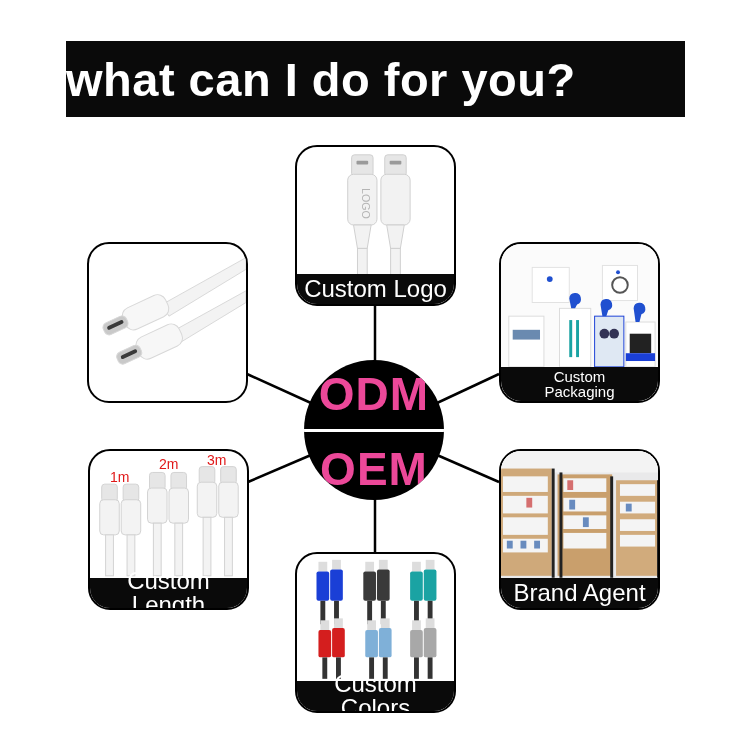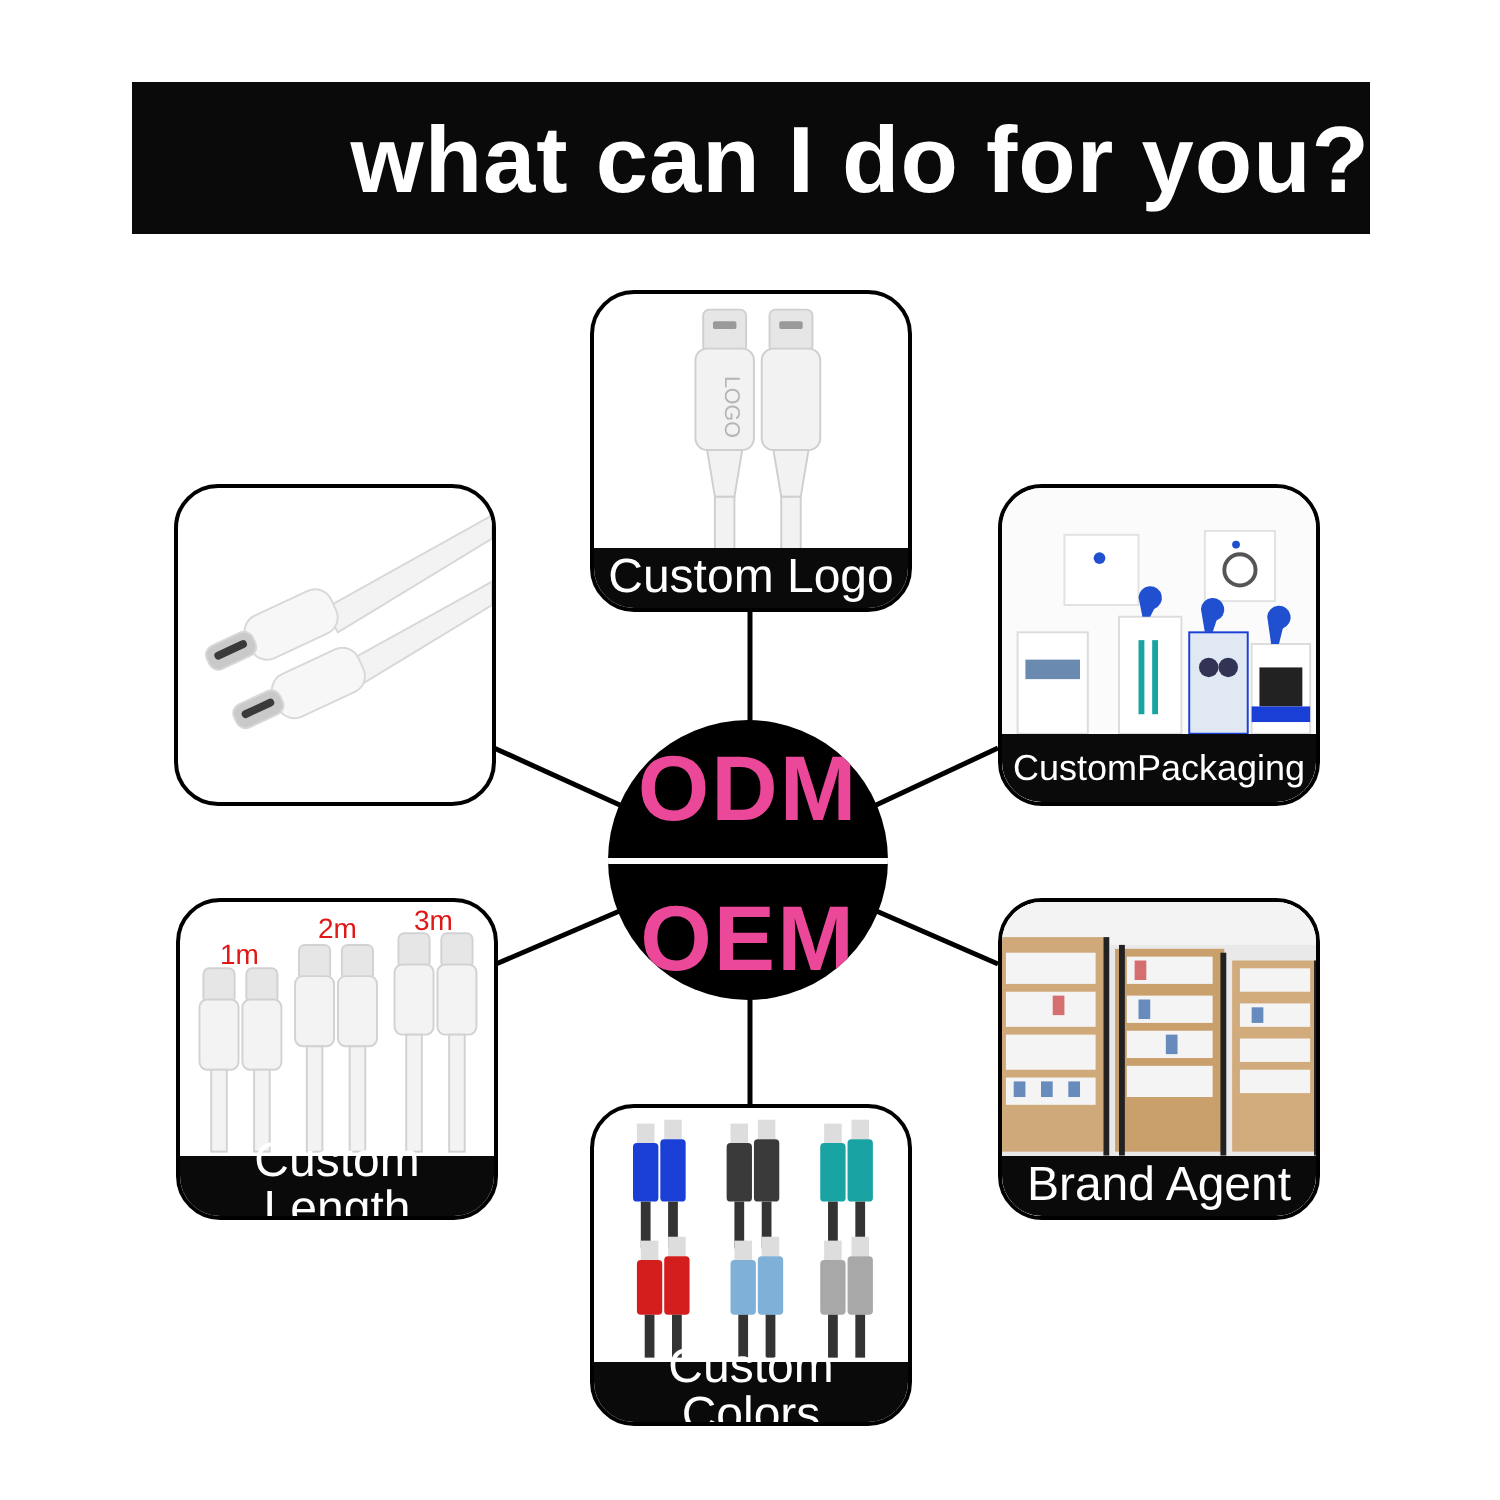--- a/index.html
+++ b/index.html
@@ -1,21 +1,21 @@
 <!DOCTYPE html>
 <html><head>
   <meta charset="utf-8">
   <style>
     * { box-sizing: border-box; margin: 0; padding: 0; }
     html, body { width: 750px; height: 750px; background: #ffffff; overflow: hidden; }
     body { position: relative; font-family: "Liberation Sans", "DejaVu Sans", sans-serif; }
 
     .banner {
       position: absolute; left: 66px; top: 41px; width: 619px; height: 76px;
-      background: #0a0a0a; display: flex; align-items: center; justify-content: flex-end;
+      background: #0a0a0a; display: flex; align-items: center; justify-content: flex-start;
     }
     .banner-title {
       color: #ffffff; font-weight: 700; font-size: 47px; letter-spacing: 0.5px;
       font-family: "Liberation Sans", "DejaVu Sans", sans-serif;
     }
 
     svg.connectors { position: absolute; left: 0; top: 0; width: 750px; height: 750px; }
 
     .hub {
       position: absolute; left: 304px; top: 360px; width: 140px; height: 140px;
@@ -34,21 +34,21 @@
       position: absolute; width: 161px; height: 161px;
       border: 2.5px solid #000; border-radius: 22px; overflow: hidden; background: #fff;
     }
     .panel-img { position: absolute; left: 0; top: 0; width: 100%; height: 100%; }
     .panel-label {
       position: absolute; left: 0; bottom: 0; width: 100%; height: 30px;
       background: #0a0a0a; color: #fff; font-size: 24px;
       display: flex; align-items: center; justify-content: center; text-align: center;
       line-height: 1;
     }
-    .panel-label.two-line { height: 34px; font-size: 18px; flex-direction: row; line-height: 15px; }
+    .panel-label.two-line { height: 34px; font-size: 15px; flex-direction: column; line-height: 15px; }
 
     #p-logo      { left: 295px; top: 145px; }
     #p-mold      { left: 87px;  top: 242px; }
     #p-packaging { left: 499px; top: 242px; }
     #p-length    { left: 88px;  top: 449px; }
     #p-agent     { left: 499px; top: 449px; }
     #p-colors    { left: 295px; top: 552px; }
 
     .len-tag { position: absolute; color: #e01818; font-size: 14px; font-weight: 400; }
   </style>

